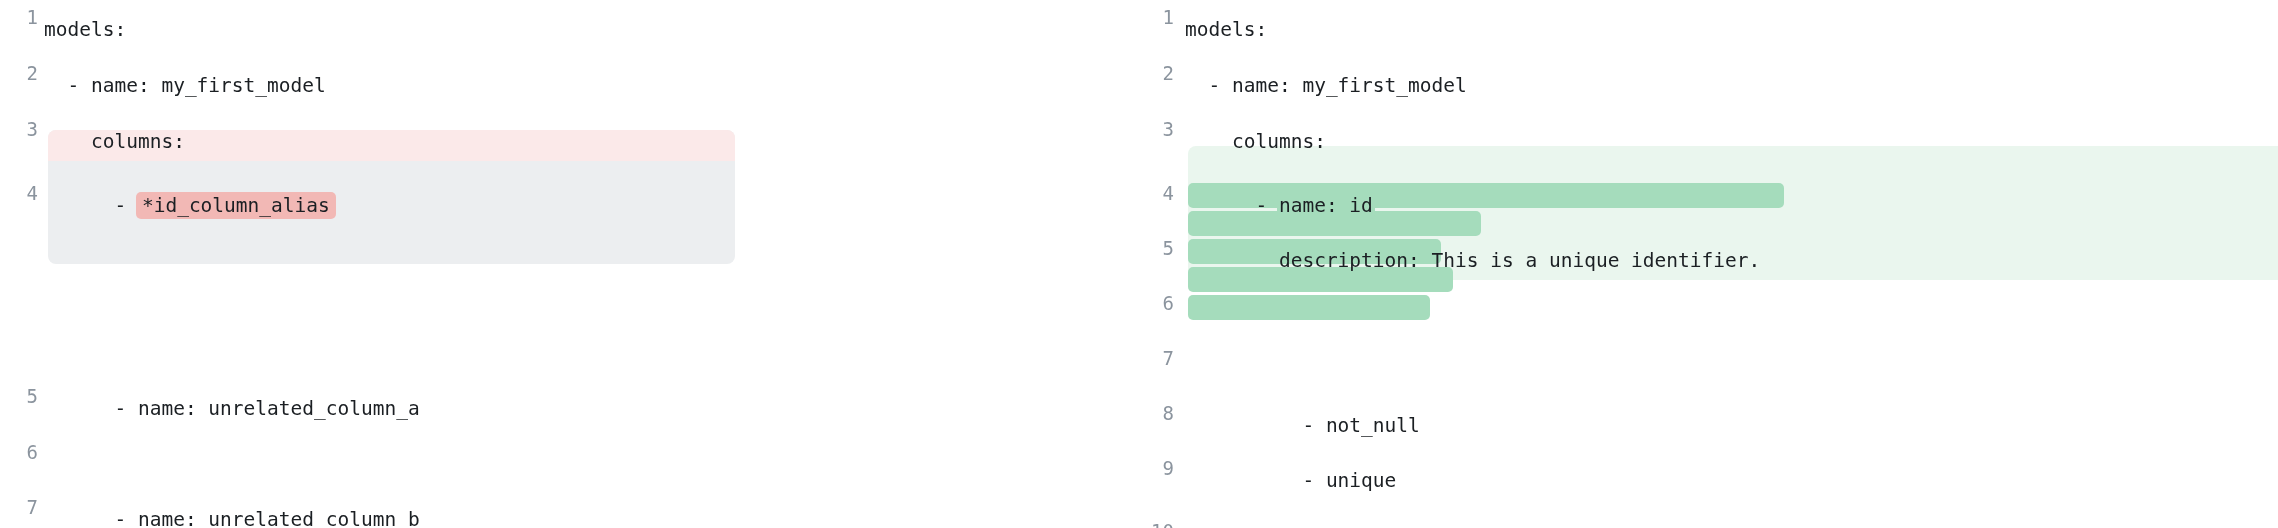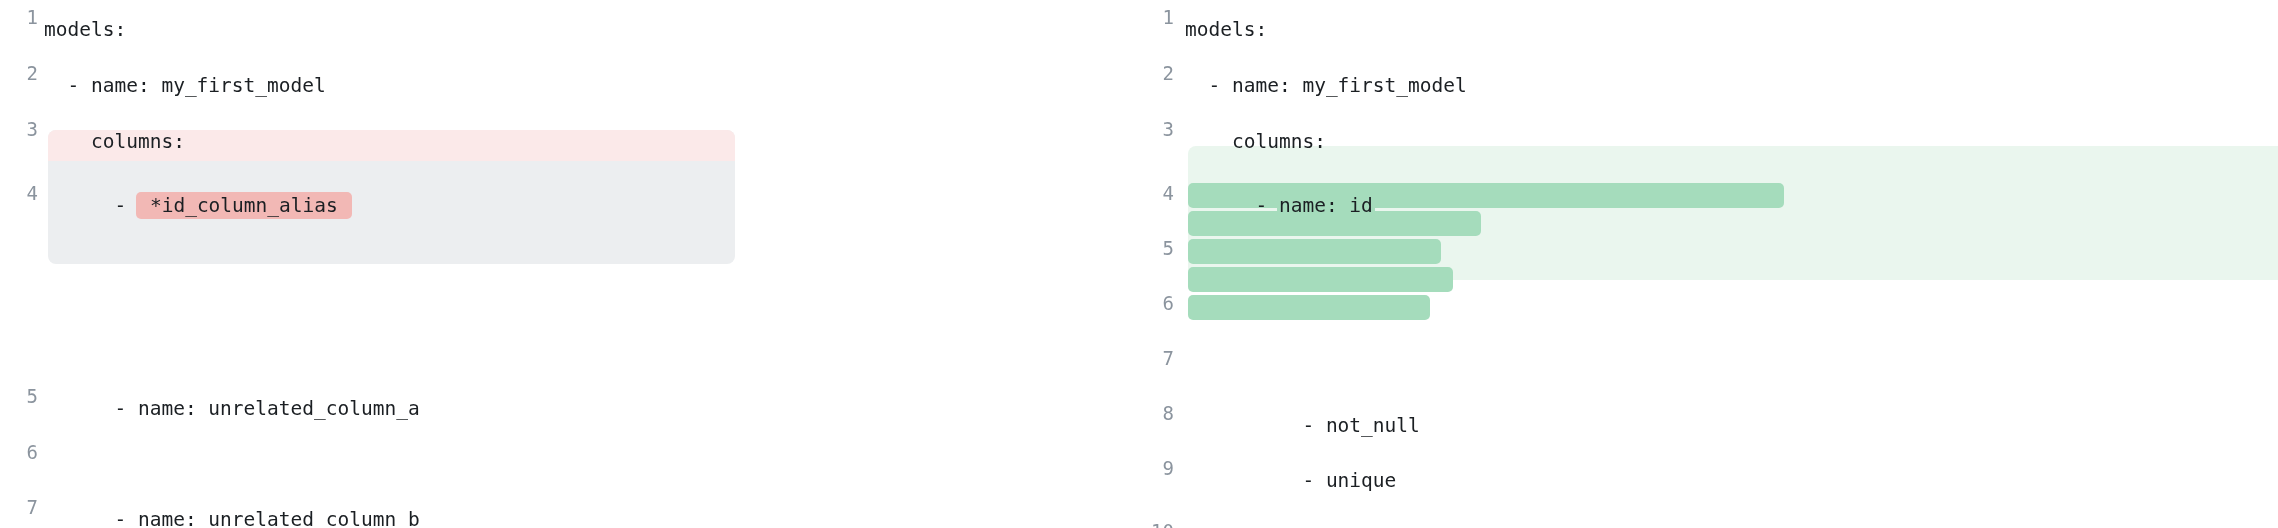--- a/index.html
+++ b/index.html
@@ -70,21 +70,21 @@
   }
   .band-removed {
     position: absolute;
     background: #fbe9e9;
     border-top-left-radius: 8px;
     border-top-right-radius: 8px;
   }
   .pill-removed {
     background: #f2b8b5;
     border-radius: 5px;
-    padding: 2px 14px;
+    padding: 2px 6px;
     margin: 0 -2px;
   }
 
   
   .block-added {
     position: absolute;
     background: #eaf6ee;
     border-top-left-radius: 8px;
     border-bottom-left-radius: 8px;
   }
@@ -193,20 +193,21 @@
         <span class="ctext">    columns:</span>
       </div>
 
       <div class="code-line" style="top:99px;">
         <span class="ln">4</span>
         <span class="ctext"><span>      - </span><span class="pill-added">name: id</span></span>
       </div>
 
       <div class="code-line" style="top:127px;">
         <span class="ln">5</span>
+        <span class="ctext">        description: This is a unique identifier.</span>
       </div>
 
       <div class="code-line" style="top:155px;">
         <span class="ln">6</span>
       </div>
 
       <div class="code-line" style="top:183px;">
         <span class="ln">7</span>
       </div>
 

